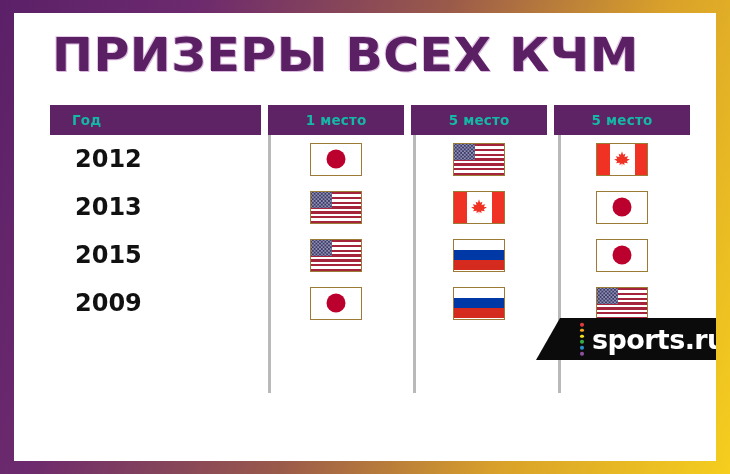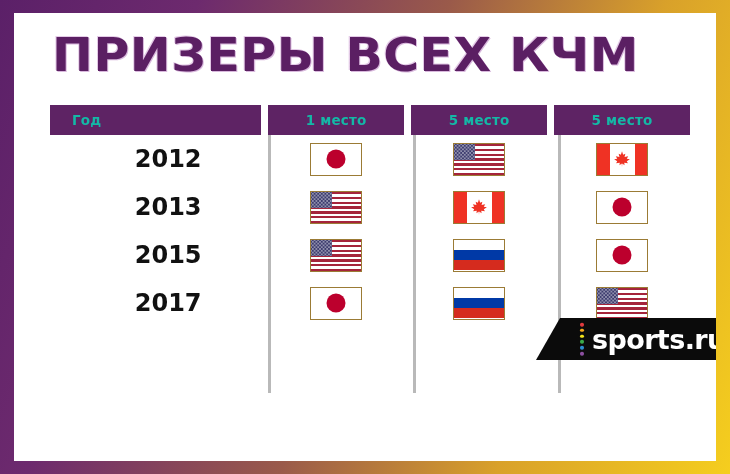--- a/index.html
+++ b/index.html
@@ -8,21 +8,21 @@
     font-family:"Liberation Sans", sans-serif;
     background:#ffffff;
   }
   #frame{
     position:relative;width:730px;height:474px;box-sizing:border-box;
     background:linear-gradient(110deg,#5B2068 0%,#6D2A6E 22%,#9A5A4A 50%,#D9A12A 74%,#F5CE1E 100%);
     overflow:hidden;
   }
   #sheet{
     position:absolute;left:14px;top:13px;right:14px;bottom:13px;
-    background:#ffffff;overflow:hidden;text-align:center;
+    background:#ffffff;overflow:hidden;
   }
 
   
   #title{
     position:absolute;left:38px;top:18px;
     font-size:47px;line-height:1;
     font-weight:bold;
     letter-spacing:0.5px;
     color:#5B1F63;
     font-family:"DejaVu Sans", sans-serif;
@@ -226,21 +226,21 @@
               </div>
             </div>
             <div class="gapc"></div>
             <div class="cell-flag">
               <div class="flag flag-jp">
                 <div class="jp-disc"></div>
               </div>
             </div>
           </div>
           <div class="row">
-            <div class="cell-year">2017</div>
+            <div class="cell-year">2009</div>
             <div class="gapc"></div>
             <div class="cell-flag">
               <div class="flag flag-jp">
                 <div class="jp-disc"></div>
               </div>
             </div>
             <div class="gapc"></div>
             <div class="cell-flag">
               <div class="flag flag-ru">
                 <div class="ru-b ru-w"></div>

